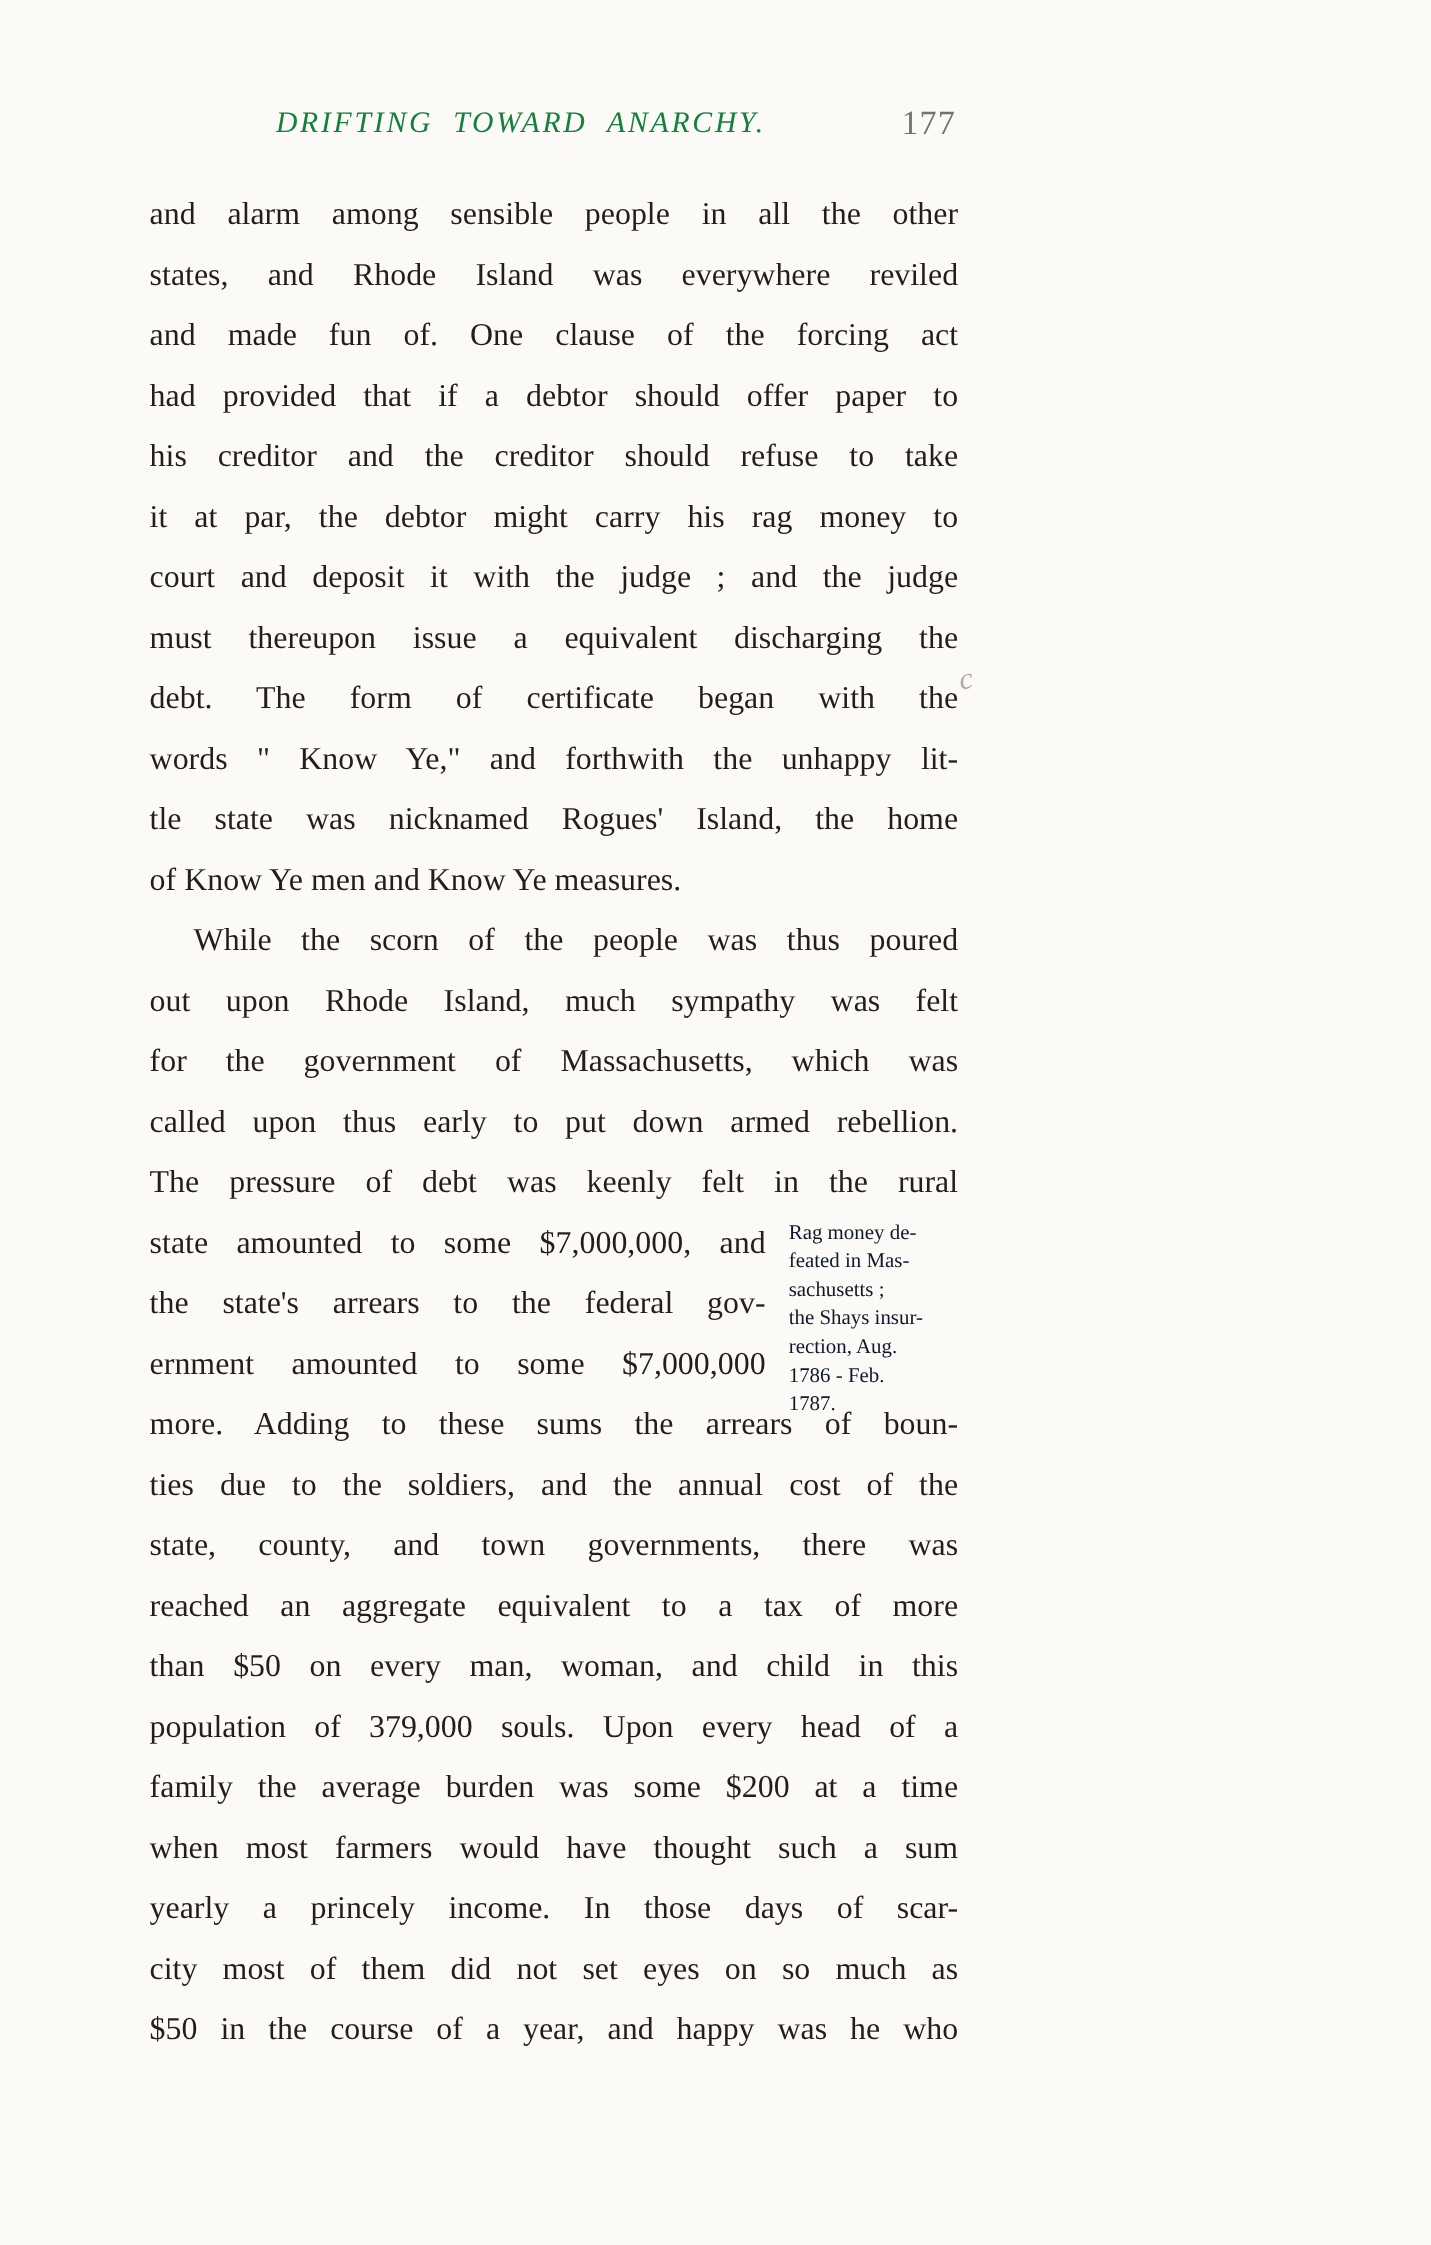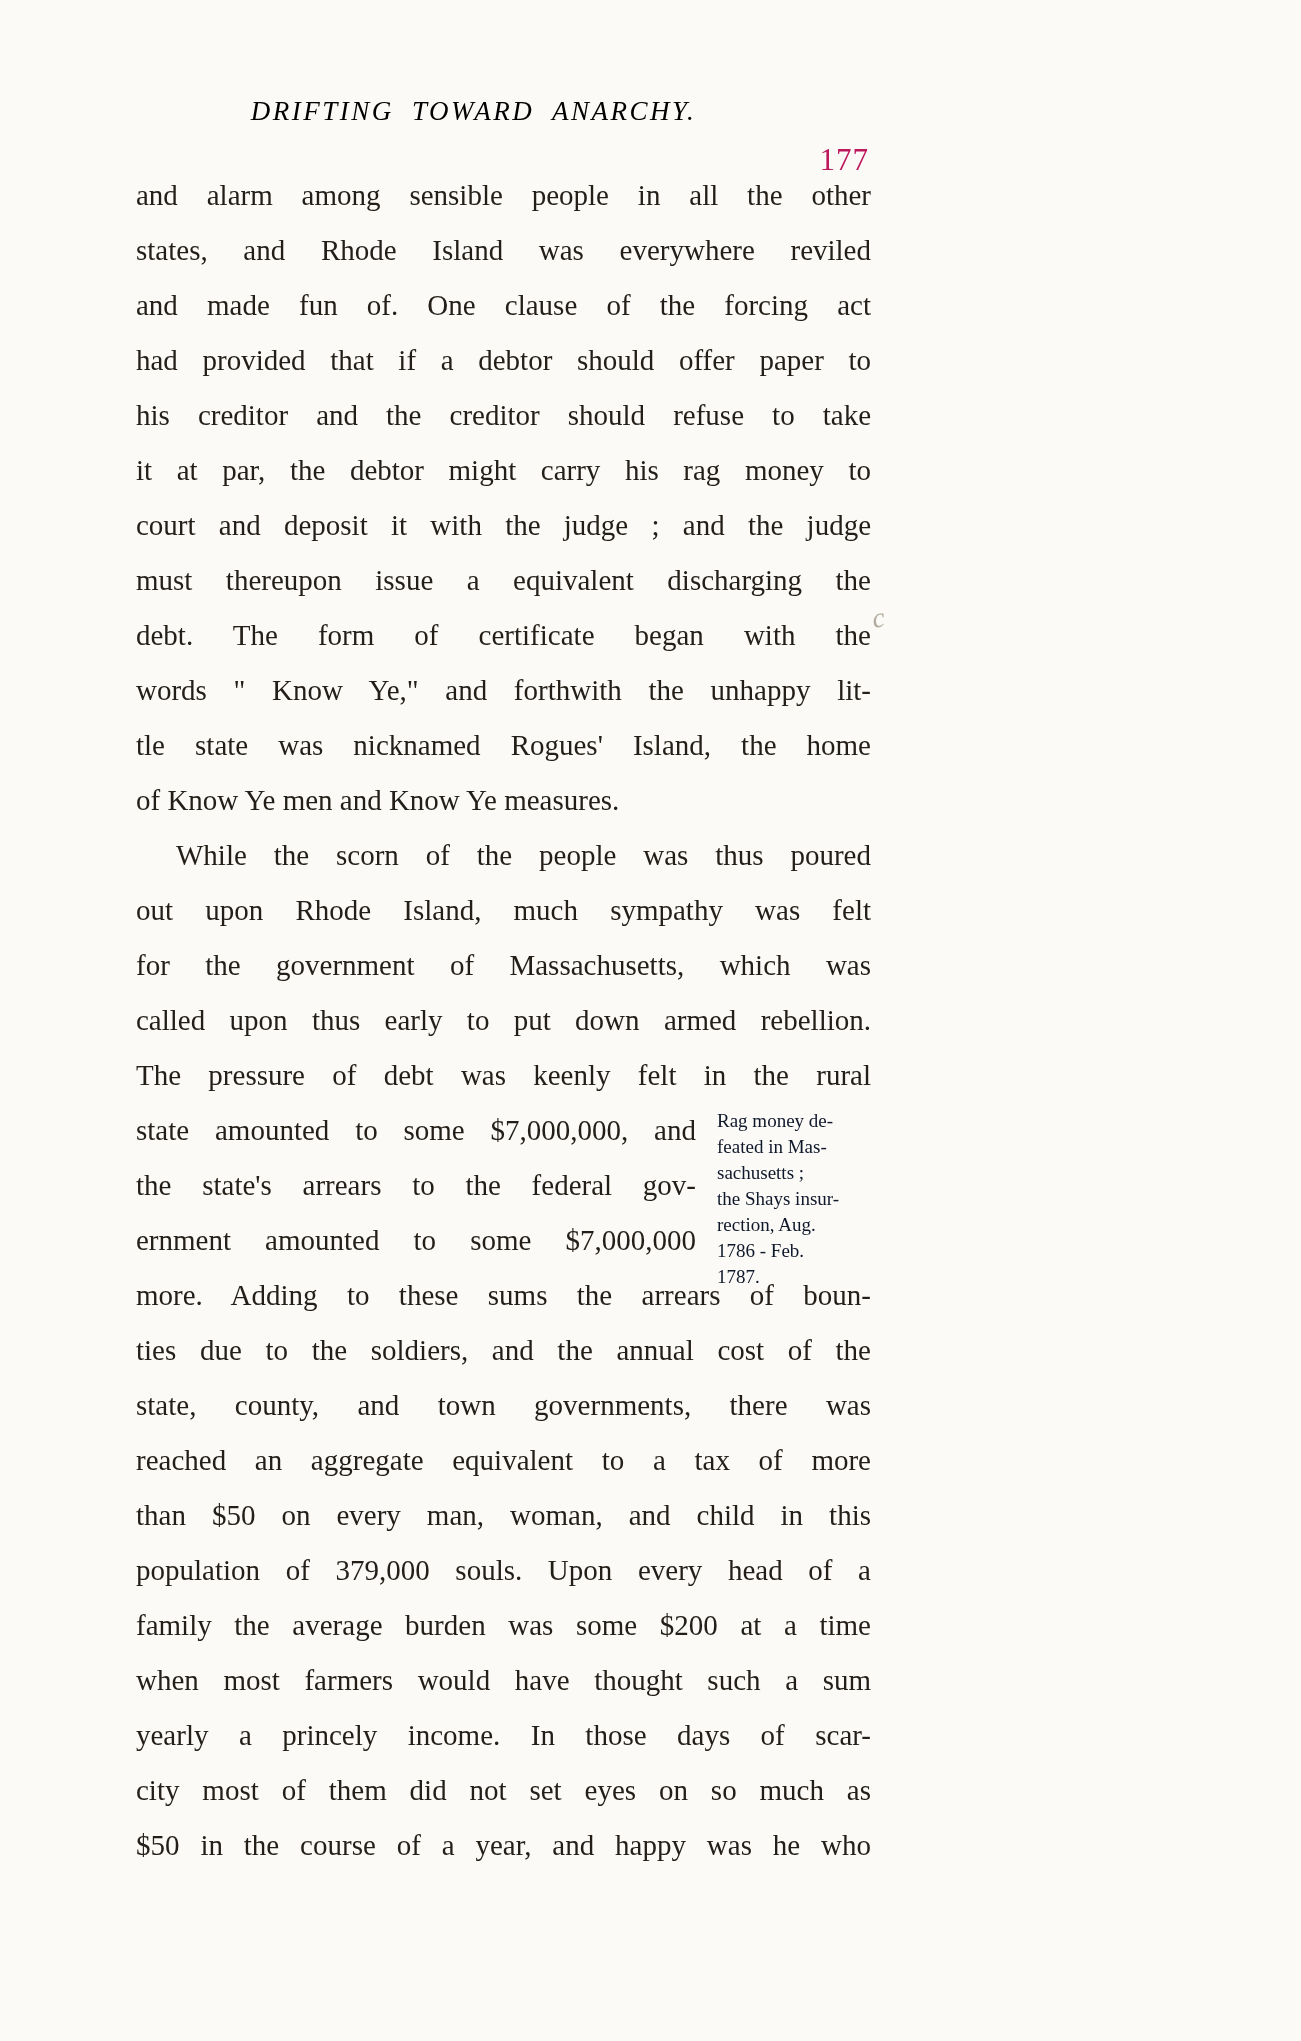--- a/index.html
+++ b/index.html
@@ -26,31 +26,30 @@
   }
   .running-title {
     position: absolute;
     left: 0;
     right: 60px;
     text-align: center;
     font-style: italic;
     font-size: 27px;
     letter-spacing: 2.5px;
     word-spacing: 9px;
-    color: #000000;
+    color: #15803d;
     white-space: nowrap;
   }
   .page-number {
     position: absolute;
     right: 2px;
     top: -2px;
     font-size: 31px;
     letter-spacing: 1px;
-    color: #be185d;
-    margin-top: 48px;
+    color: #737373;
   }
   .text-block {
     position: absolute;
     left: 136px;
     top: 168px;
     width: 735px;
     font-size: 29px;
   }
   .seg { width: 735px; }
   .seg.narrow { width: 560px; }

